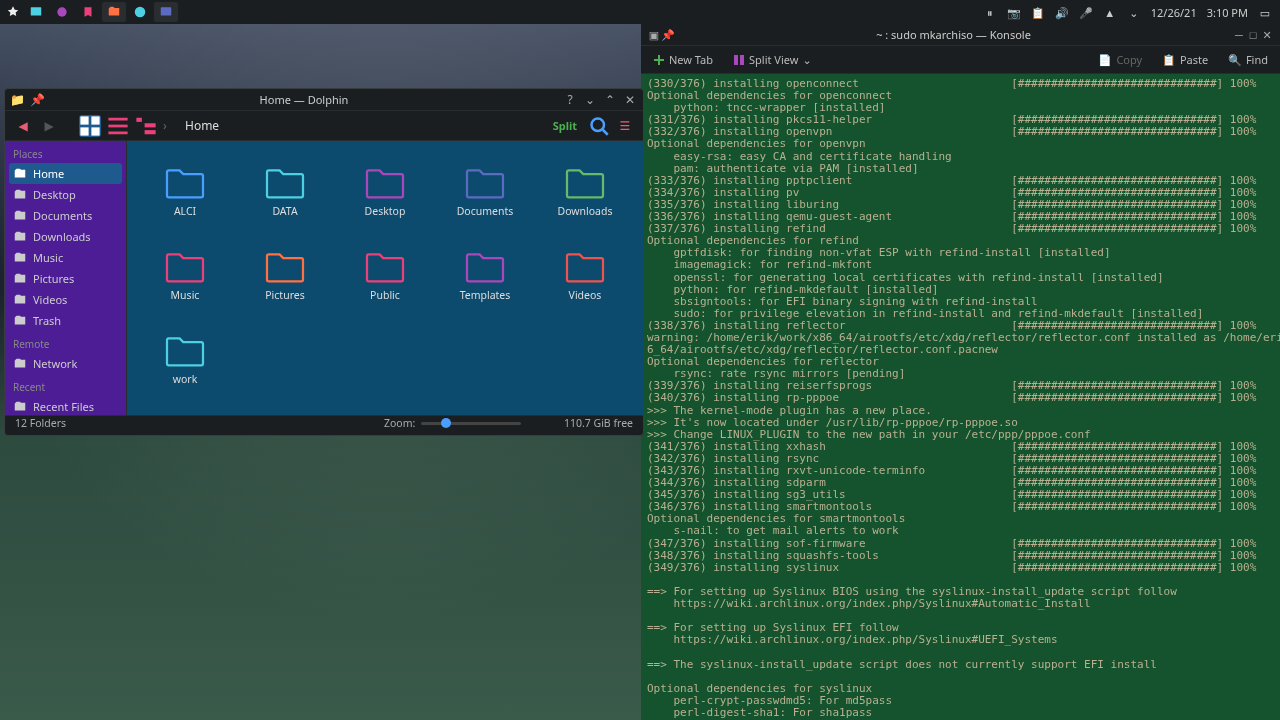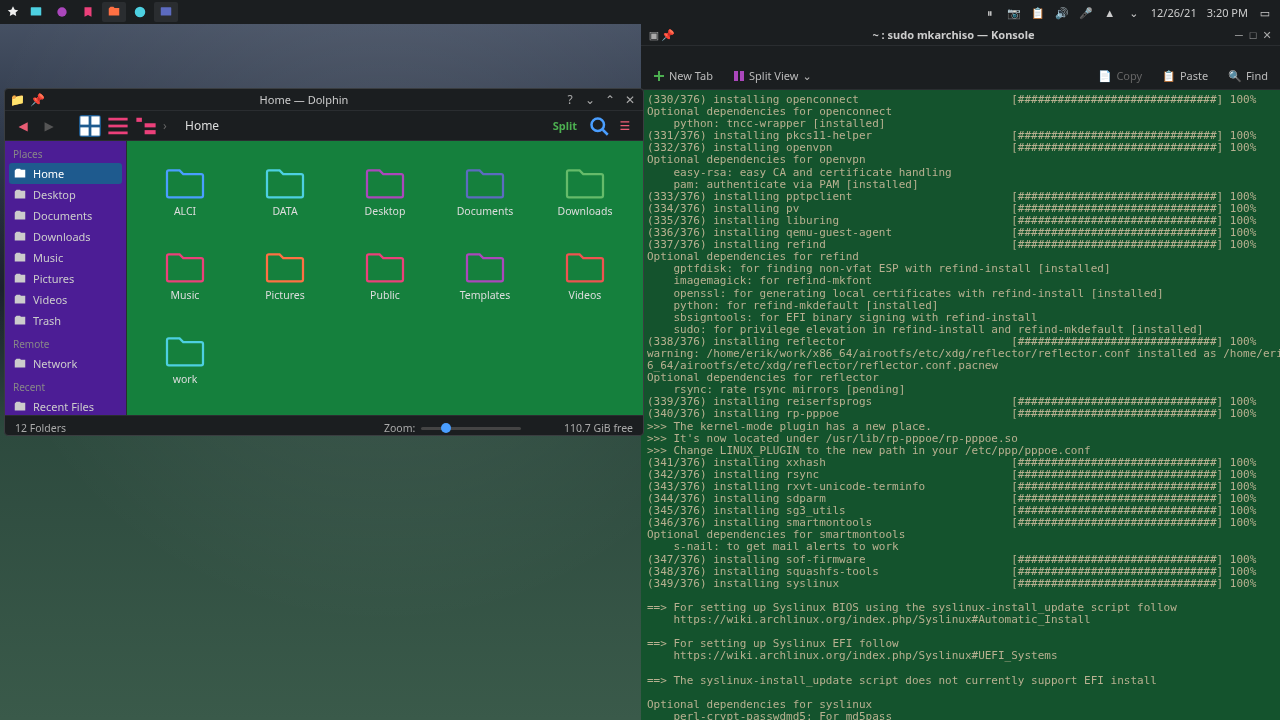--- a/index.html
+++ b/index.html
@@ -35,36 +35,36 @@
 .icon-btn { width: 20px; height: 20px; display:flex; align-items:center; justify-content:center; color: #4a9eff; }
 .menu-ham { color: #e85d75; }
 
 .dolphin-body { flex: 1; display: flex; overflow: hidden; }
 .sidebar { width: 122px; background: #4c1d95; border-right: 1px solid #2a2d30; overflow-y: auto; }
 .side-section { padding: 6px 8px 2px; font-size: 10px; color: #888; }
 .side-item { display: flex; align-items: center; gap: 6px; padding: 3px 8px; font-size: 11px; color: #ccc; cursor: pointer; }
 .side-item.active { background: #1e5a8e; color: #fff; border-radius: 3px; margin: 0 4px; padding: 3px 4px; }
 .side-item svg { width: 14px; height: 14px; flex-shrink: 0; }
 
-.file-grid { flex: 1; background: #15803d; padding: 10px; display: grid; grid-template-columns: repeat(5, 1fr); grid-auto-rows: 80px; gap: 4px; align-content: start; }
+.file-grid { flex: 1; background: #0c4a6e; padding: 10px; display: grid; grid-template-columns: repeat(5, 1fr); grid-auto-rows: 80px; gap: 4px; align-content: start; }
 .file-item { display: flex; flex-direction: column; align-items: center; justify-content: center; gap: 4px; cursor: pointer; }
 .file-item .folder-icon { width: 44px; height: 36px; }
 .file-item .label { font-size: 10.5px; color: #ddd; text-align: center; line-height: 1.2; }
 
-.dolphin-status { height: 20px; border-top: 1px solid #2a2d30; display: flex; align-items: flex-end; padding: 0 10px; font-size: 10.5px; color: #aaa; gap: 10px; }
+.dolphin-status { height: 20px; border-top: 1px solid #2a2d30; display: flex; align-items: flex-start; padding: 0 10px; font-size: 10.5px; color: #aaa; gap: 10px; }
 .zoom-slider { flex: 0 0 160px; display: flex; align-items: center; gap: 6px; margin-left: auto; }
 .slider-track { width: 100px; height: 3px; background: #444; border-radius: 2px; position: relative; }
 .slider-thumb { position: absolute; width: 10px; height: 10px; background: #4a9eff; border-radius: 50%; top: -4px; left: 20%; }
 .free-space { margin-left: 10px; }
 
 
 .konsole { position: absolute; left: 641px; top: 24px; right: 0; bottom: 0; background: #1b1e20; display: flex; flex-direction: column; z-index: 5; color: #ccc; }
 .konsole-title { height: 22px; display: flex; align-items: center; padding: 0 6px; font-size: 11px; border-bottom: 1px solid #2a2d30; }
-.konsole-title .title { margin: 10px auto; font-weight: bold; }
-.konsole-toolbar { height: 28px; display: flex; align-items: center; padding: 0 6px; gap: 8px; border-bottom: 1px solid #2a2d30; font-size: 11px; margin-top: 16px; }
+.konsole-title .title { margin: 10px auto; }
+.konsole-toolbar { height: 28px; display: flex; align-items: center; padding: 0 6px; gap: 8px; border-bottom: 1px solid #2a2d30; font-size: 11px; }
 .konsole-btn { display: flex; align-items: center; gap: 4px; padding: 3px 6px; color: #bbb; }
 .konsole-btn svg { width: 12px; height: 12px; }
 .konsole-right { margin-left: auto; display: flex; gap: 8px; }
 .terminal { flex: 1; background: #14532d; padding: 4px 6px; font-family: "DejaVu Sans Mono", monospace; font-size: 11px; line-height: 1.1; color: #b8b090; white-space: pre; overflow: hidden; }
 
 
 .c-blue { color: #4a9eff; } .c-cyan { color: #4dd0e1; } .c-purple { color: #ab47bc; }
 .c-navy { color: #5c6bc0; } .c-green { color: #66bb6a; } .c-orange { color: #ff7043; }
 .c-pink { color: #ec407a; } .c-red { color: #ef5350; }
 </style>
@@ -113,21 +113,21 @@
   </div>
   <div class="panel-right">
     <div class="tray-icon">⏸</div>
     <div class="tray-icon">📷</div>
     <div class="tray-icon">📋</div>
     <div class="tray-icon">🔊</div>
     <div class="tray-icon" style="color:#ec407a">🎤</div>
     <div class="tray-icon">▲</div>
     <div class="tray-icon">⌄</div>
     <span class="clock">12/26/21</span>
-    <span class="clock">3:20 PM</span>
+    <span class="clock">3:10 PM</span>
     <div class="tray-icon">▭</div>
   </div>
 </div>
 
 <div class="dolphin">
   <div class="dolphin-titlebar">
     <span class="win-btn" style="color:#ff7043">📁</span>
     <span class="win-btn">📌</span>
     <span class="title"><span>Home</span> — <span>Dolphin</span></span>
     <span class="win-btn">?</span>

